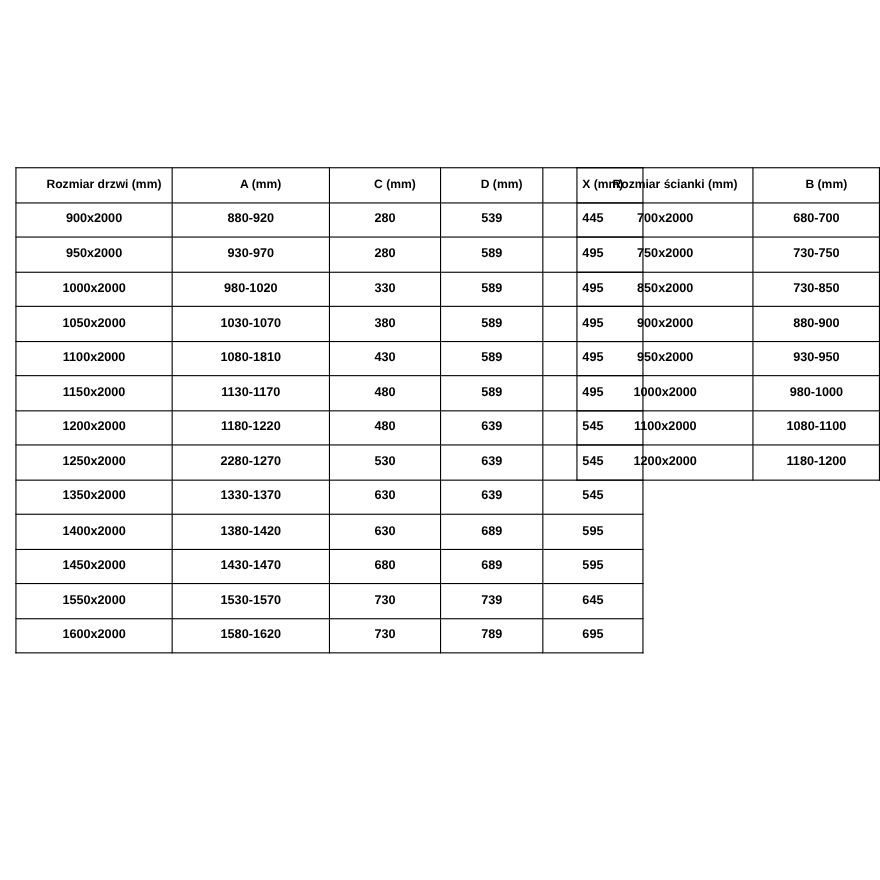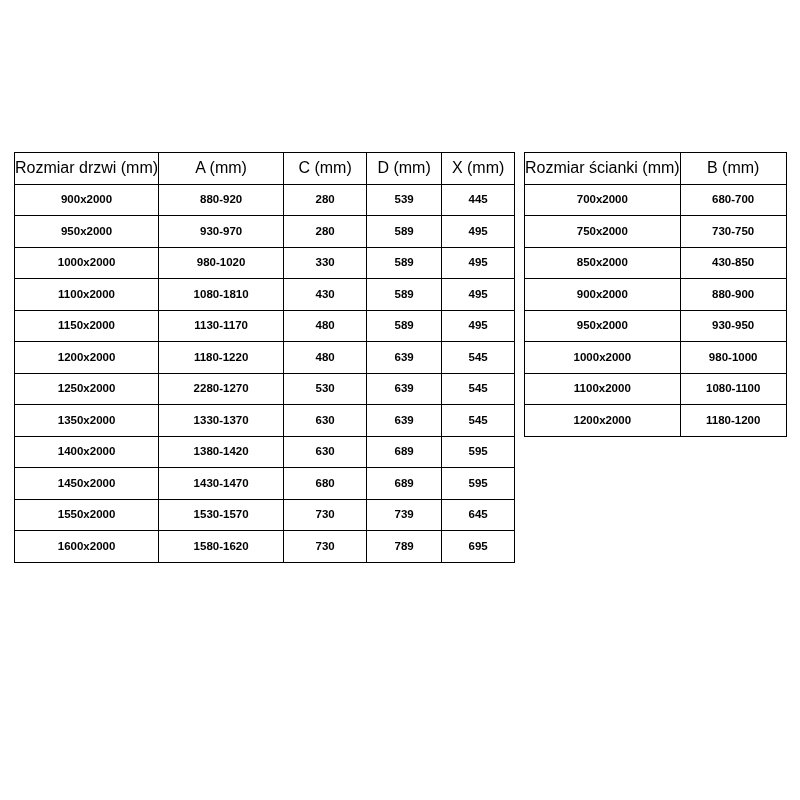--- a/index.html
+++ b/index.html
@@ -29,22 +29,23 @@
     text-align: center;
     vertical-align: middle;
     font-size: 11.5px;
     font-weight: bold;
     padding: 0;
     height: 30.5px;
     line-height: 1.1;
     white-space: nowrap;
   }
   .tbl th {
-    font-size: 16px;
-    font-weight: normal;
+    font-size: 11px;
+    font-weight: bold;
+    padding-left: 18px;
   }
 
   
   #doors-table {
     left: 14px;
     top: 152px;
   }
   #doors-table .c0 { width: 123px; }
   #doors-table .c1 { width: 124px; }
   #doors-table .c2 { width: 82px; }
@@ -90,20 +91,27 @@
         <td>495</td>
       </tr>
       <tr>
         <td>1000x2000</td>
         <td>980-1020</td>
         <td>330</td>
         <td>589</td>
         <td>495</td>
       </tr>
       <tr>
+        <td>1050x2000</td>
+        <td>1030-1070</td>
+        <td>380</td>
+        <td>589</td>
+        <td>495</td>
+      </tr>
+      <tr>
         <td>1100x2000</td>
         <td>1080-1810</td>
         <td>430</td>
         <td>589</td>
         <td>495</td>
       </tr>
       <tr>
         <td>1150x2000</td>
         <td>1130-1170</td>
         <td>480</td>
@@ -173,21 +181,21 @@
       <tr>
         <td>700x2000</td>
         <td>680-700</td>
       </tr>
       <tr>
         <td>750x2000</td>
         <td>730-750</td>
       </tr>
       <tr>
         <td>850x2000</td>
-        <td>430-850</td>
+        <td>730-850</td>
       </tr>
       <tr>
         <td>900x2000</td>
         <td>880-900</td>
       </tr>
       <tr>
         <td>950x2000</td>
         <td>930-950</td>
       </tr>
       <tr>

